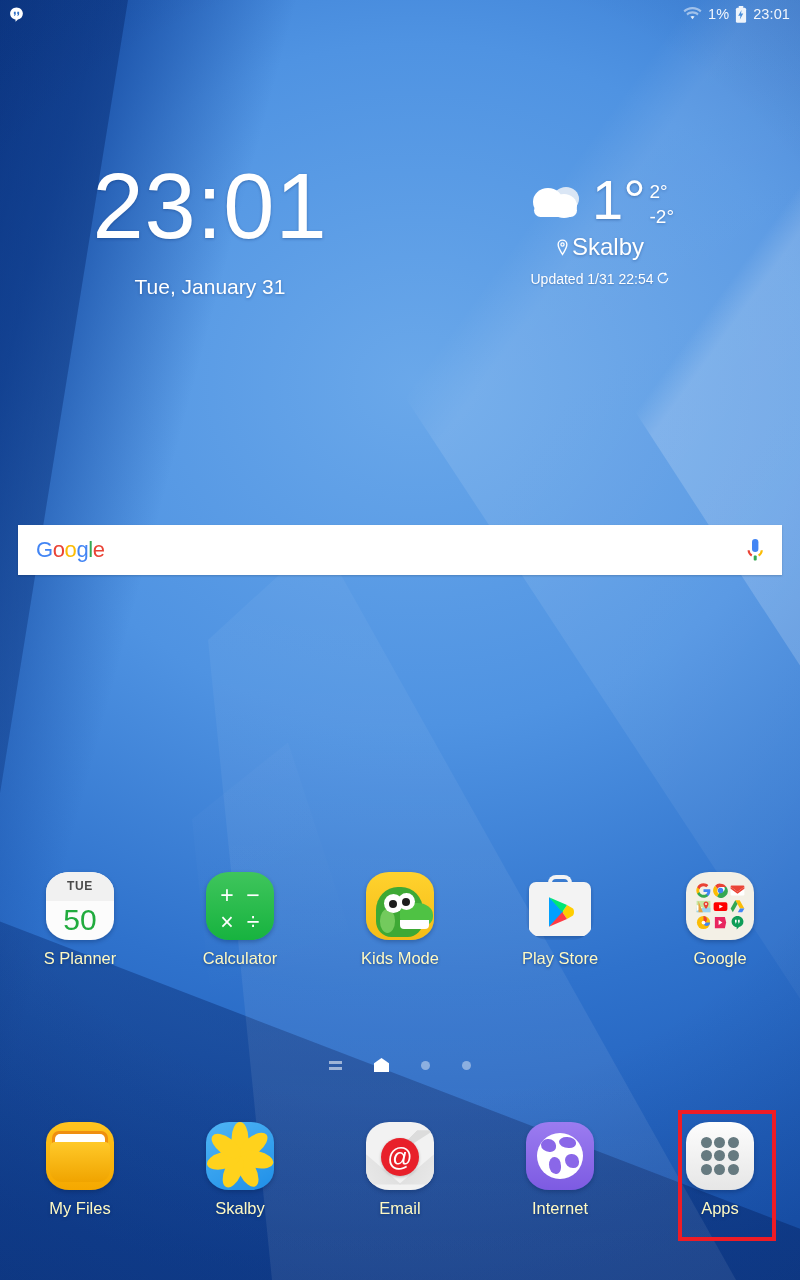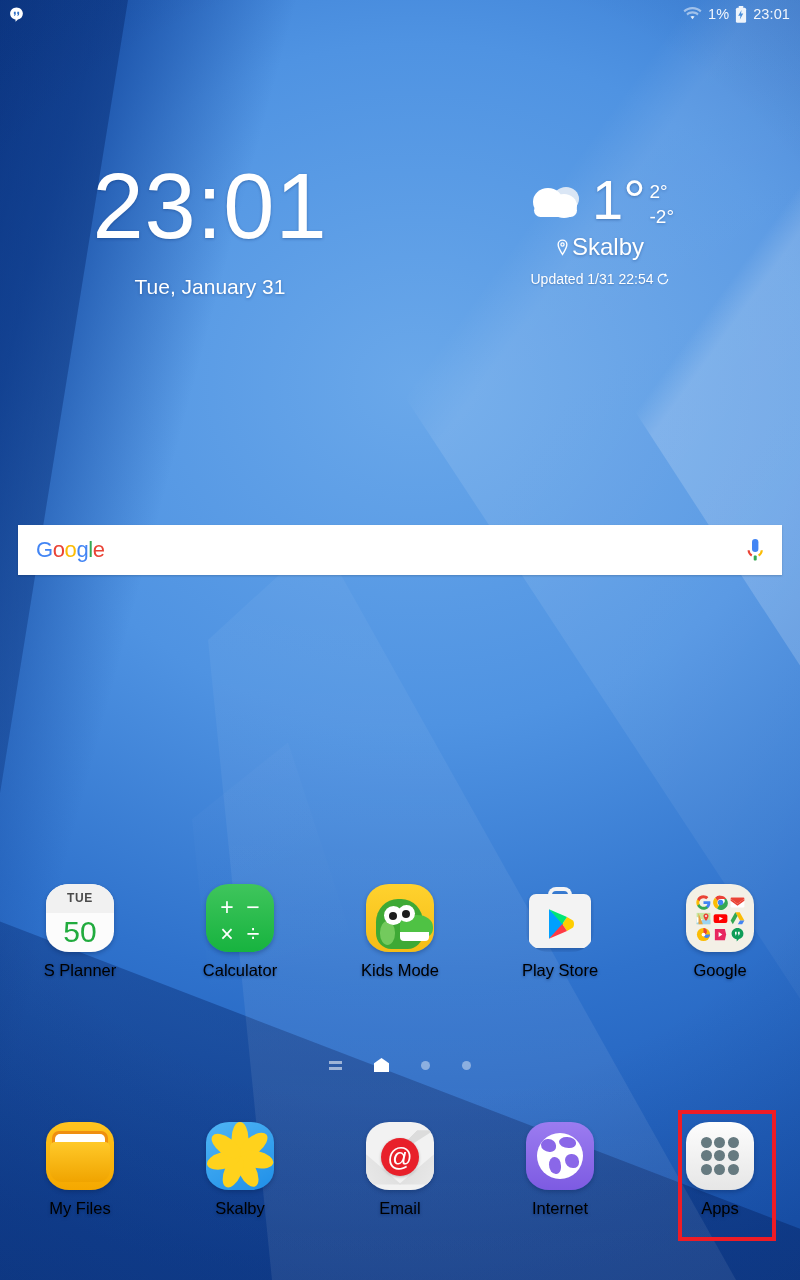--- a/index.html
+++ b/index.html
@@ -85,50 +85,50 @@
   }
   #weatherw { width:50%; display:flex; flex-direction:column;
               align-items:center; justify-content:flex-start; padding-top:14px; }
   .w-main { display:flex; align-items:flex-start; gap:4px; }
   .w-temp { font-size:56px; font-weight:300; line-height:.92;
             text-shadow:0 1px 3px rgba(0,40,100,.35); }
   .w-hl { display:flex; flex-direction:column; font-size:19px; font-weight:400;
           padding-top:6px; line-height:1.3; text-shadow:0 1px 3px rgba(0,40,100,.3); }
   .w-loc { display:flex; align-items:center; gap:3px; font-size:24px;
            margin-top:4px; text-shadow:0 1px 3px rgba(0,40,100,.35); }
-  .w-upd { display:flex; align-items:center; gap:2px; font-size:14px;
+  .w-upd { display:flex; align-items:flex-start; gap:2px; font-size:14px;
            margin-top:10px; text-shadow:0 1px 2px rgba(0,40,100,.3); }
 
   
   #searchbar {
     position:absolute; left:18px; top:525px; width:764px; height:50px;
     background:#fff; z-index:20;
     display:flex; align-items:center; justify-content:space-between;
     padding:0 16px 0 18px;
     box-shadow:0 1px 2px rgba(0,0,0,.18);
   }
   .g-logo { font-size:22px; font-weight:400; letter-spacing:-.4px;
             font-family:"Liberation Sans", sans-serif; display:flex; }
   .g-logo span { line-height:1; }
 
   
   #approw {
     position:absolute; left:0; right:0; top:872px; height:120px;
-    display:flex; z-index:20;align-items:center;
+    display:flex; z-index:20;
   }
   #dock {
     position:absolute; left:0; right:0; top:1122px; height:120px;
     display:flex; z-index:20;
   }
   .app {
     flex:1; display:flex; flex-direction:column; align-items:center; gap:9px;
   }
   .icon-wrap { width:68px; height:68px; position:relative; }
   .app-label {
-    font-size:16.5px; color:#000000; font-weight:400;
+    font-size:16.5px; color:#fef9c3; font-weight:400;
     text-shadow:0 1px 3px rgba(0,35,90,.55);
     white-space:nowrap;
   }
   .squircle {
     width:68px; height:68px;
     border-radius:34% / 30%;
     position:relative; overflow:hidden;
     box-shadow:0 2px 4px rgba(0,20,60,.28);
   }
 

